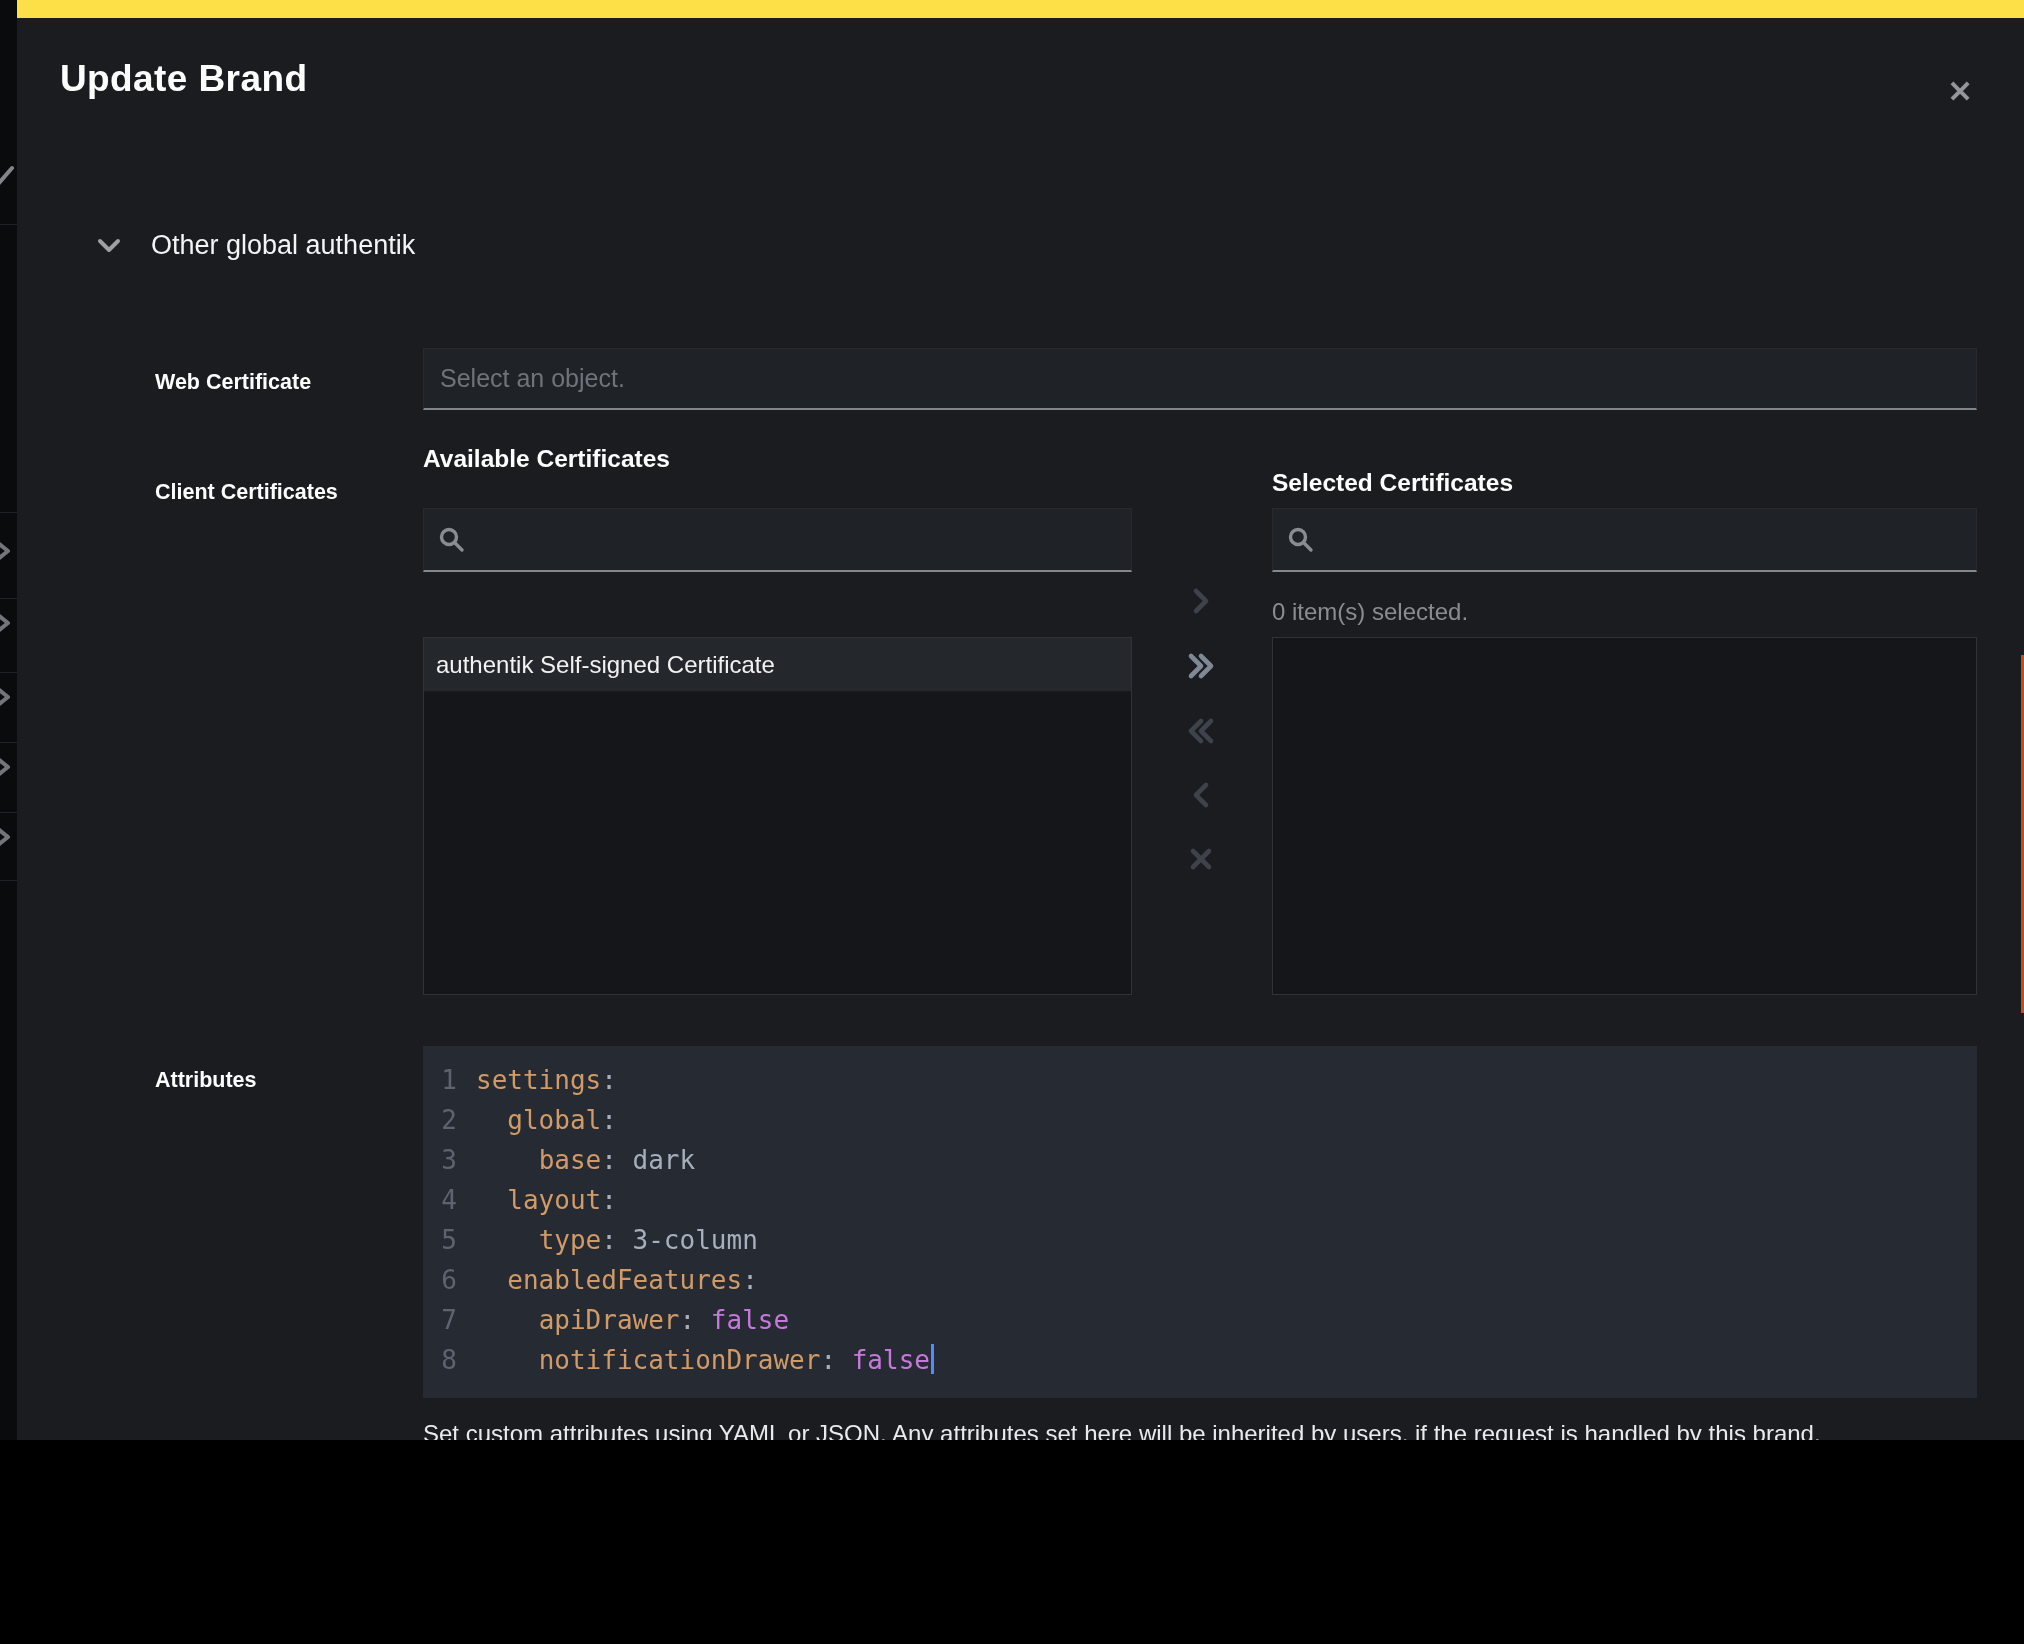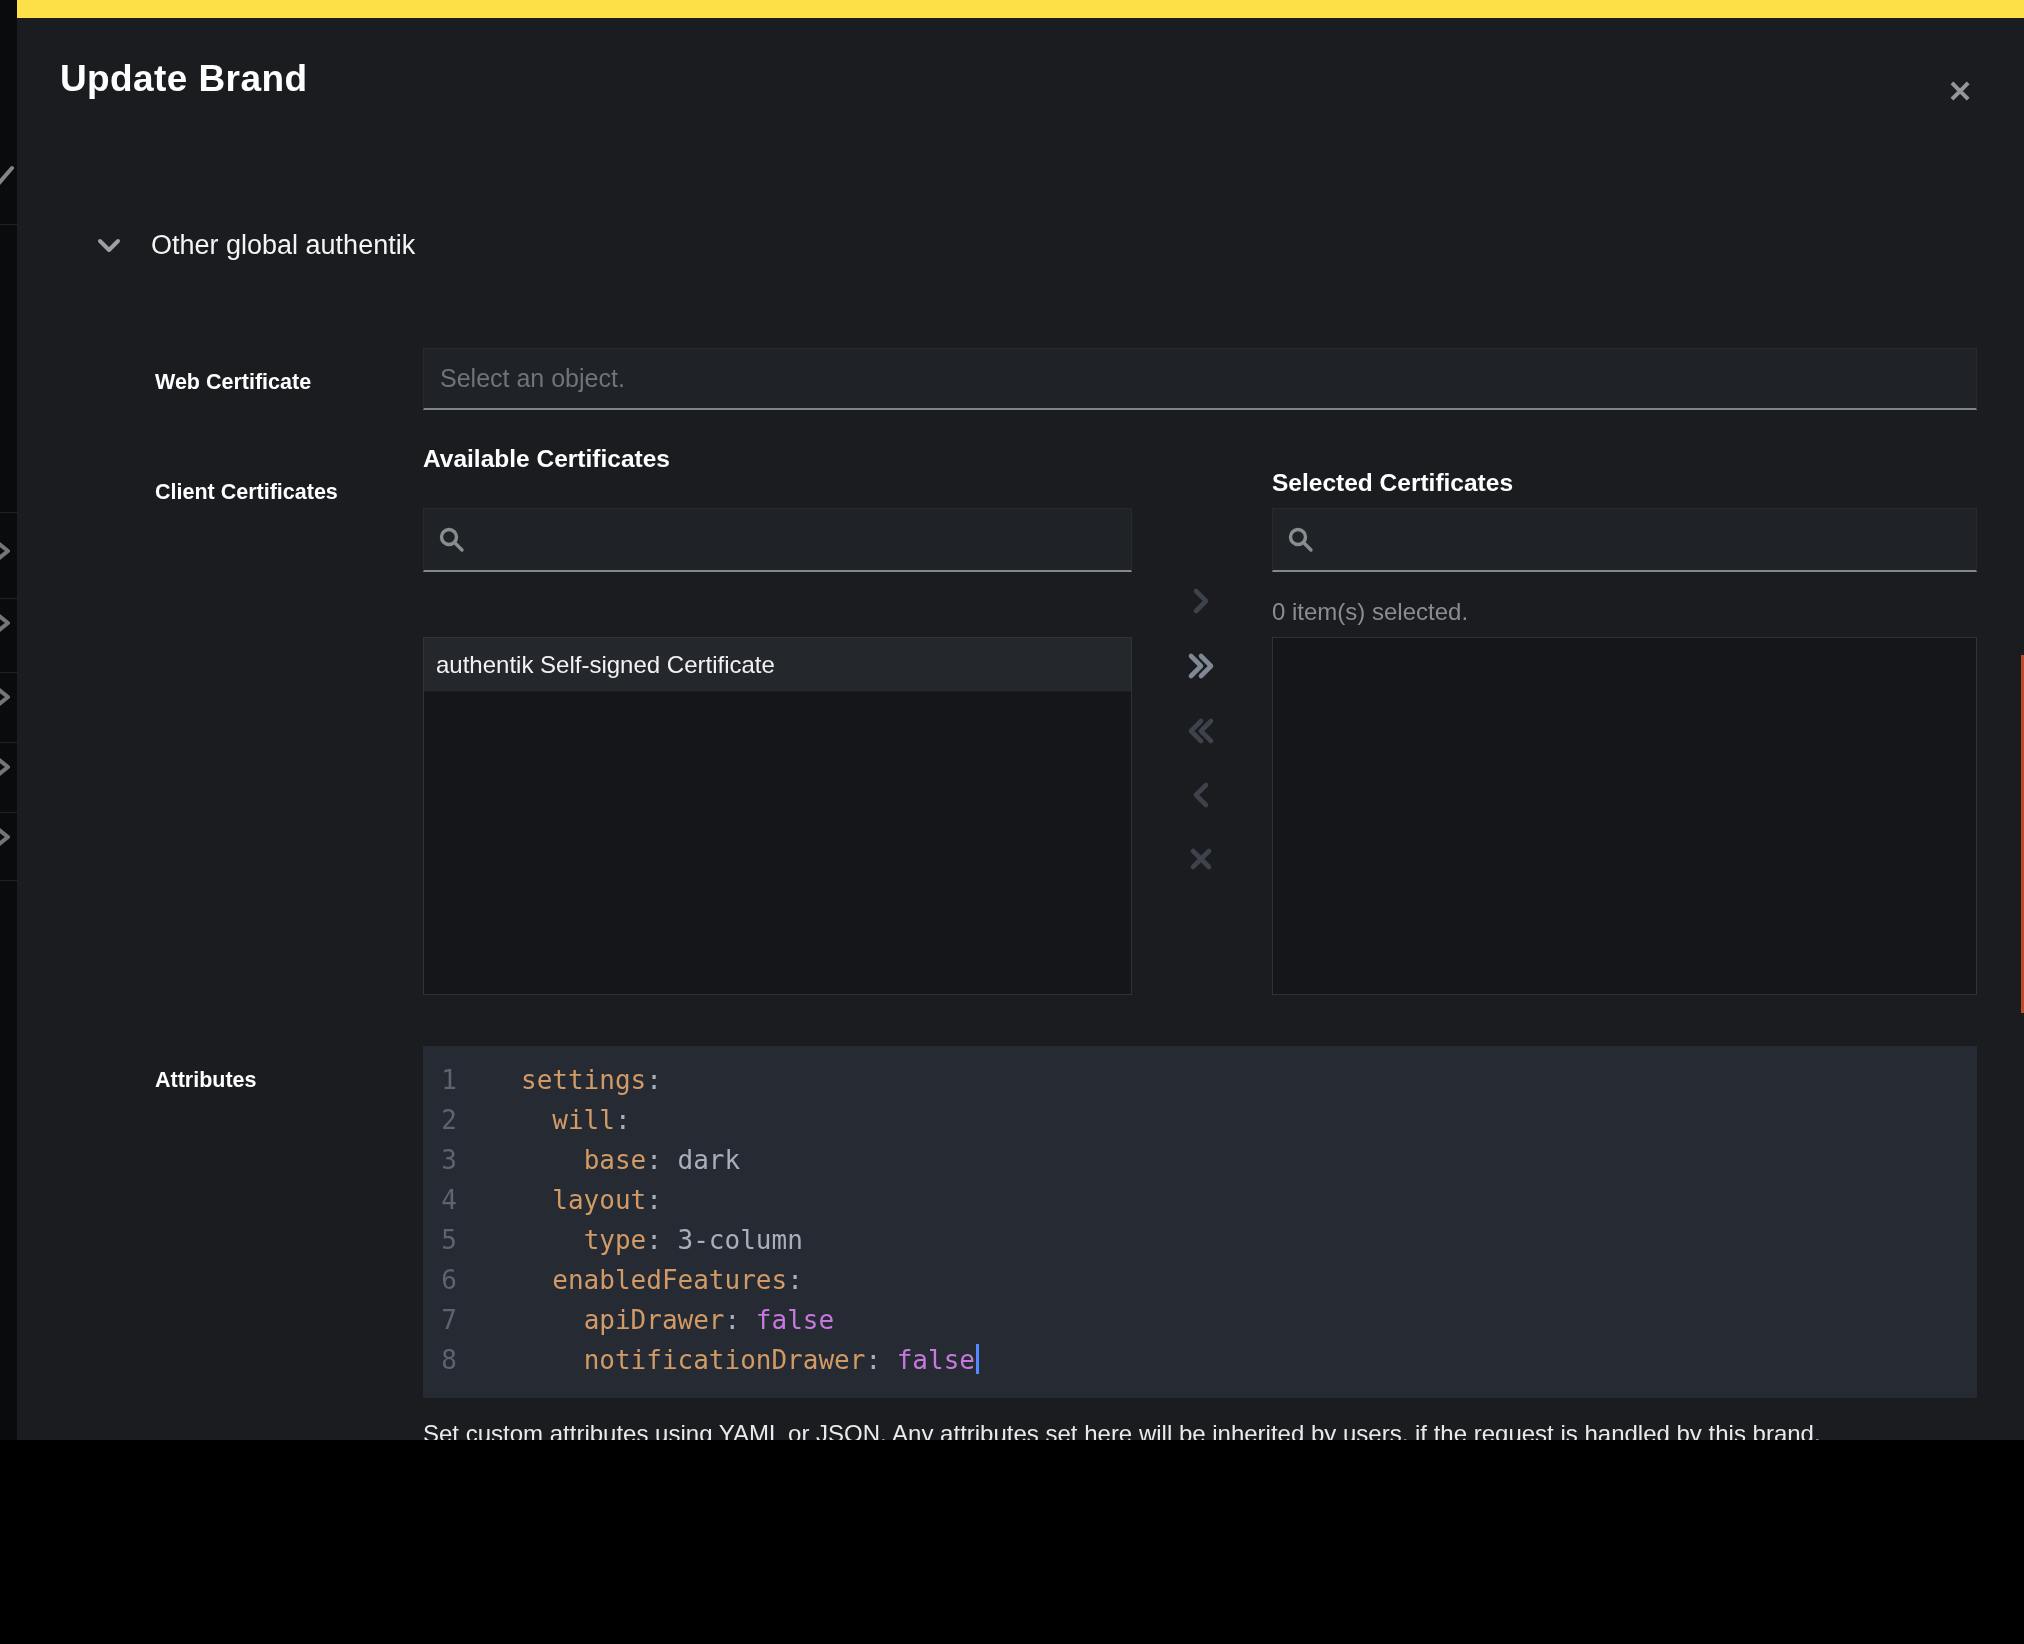--- a/index.html
+++ b/index.html
@@ -42,21 +42,21 @@
   .listbox { position:absolute; top:619px; height:358px; background:#141619; border:1px solid #2f3237; overflow:hidden; }
   .list-avail { left:406px; width:709px; } .list-sel { left:1255px; width:705px; }
   .cert-row { height:54px; background:#24272c; border-bottom:1px solid #191b1e; color:#f2f2f2;
     font-size:24px; display:flex; align-items:center; padding:0 12px; cursor:pointer; }
   .transfer-btn { position:absolute; left:1166px; width:36px; height:36px; background:none; border:none; cursor:pointer; padding:0; }
   
   .code-editor { position:absolute; left:406px; top:1028px; width:1554px; height:352px;
     background:#262b33; padding:14px 0 0 16px; cursor:text; overflow:hidden; }
   .code-line { display:flex; line-height:40px; font-family:"DejaVu Sans Mono", monospace; font-size:26px; white-space:pre; }
   .gutter { width:18px; text-align:right; color:#5d6470; margin-right:19px; flex:none; }
-  .tok-key { color:#d19a66;margin-left:45px; }
+  .tok-key { color:#d19a66; }
   .tok-punct, .tok-plain, .tok-value { color:#a7afbc; }
   .tok-bool { color:#c678dd; }
   .caret-cursor { display:inline-block; width:3px; height:30px; background:#528bff; vertical-align:-5px; margin-left:1px; }
   .help-text { position:absolute; left:406px; top:1402px; width:1560px; color:#eaeaea; font-size:24px; }
   
   .btn { position:absolute; top:1518px; height:63px; font-size:27px; border-radius:3px; cursor:pointer; font-family:"Liberation Sans",sans-serif;margin-left:24px; }
   .btn-update { left:41px; width:200px; background:#0066cc; color:#ffffff; border:none; }
   .btn-cancel { left:249px; width:193px; background:transparent; color:#2b77d9; border:4px solid #a3a3a3; }
   
   .accent-edge { position:absolute; right:0; top:637px; width:3px; height:358px; background:#bf4d28; }
@@ -155,21 +155,21 @@
         <button class="transfer-btn" style="top: 824px;"><span><svg width="36" height="34" viewBox="0 0 36 34">
               <path d="M10 9 L26 25" stroke="#3d424b" stroke-width="4.6" fill="none" stroke-linecap="round" stroke-linejoin="round"></path>
               <path d="M26 9 L10 25" stroke="#3d424b" stroke-width="4.6" fill="none" stroke-linecap="round" stroke-linejoin="round"></path>
             </svg></span></button>
       </div>
 
     <div class="form-label lbl-attr">Attributes</div>
     <div class="code-editor">
       <div id="code-lines">
           <div class="code-line"><span class="gutter">1</span><span><span class="tok-key">settings</span><span class="tok-punct">:</span></span></div>
-          <div class="code-line"><span class="gutter">2</span><span><span class="tok-plain">  </span><span class="tok-key">will</span><span class="tok-punct">:</span></span></div>
+          <div class="code-line"><span class="gutter">2</span><span><span class="tok-plain">  </span><span class="tok-key">global</span><span class="tok-punct">:</span></span></div>
           <div class="code-line"><span class="gutter">3</span><span><span class="tok-plain">    </span><span class="tok-key">base</span><span class="tok-punct">:</span><span class="tok-plain"> </span><span class="tok-value">dark</span></span></div>
           <div class="code-line"><span class="gutter">4</span><span><span class="tok-plain">  </span><span class="tok-key">layout</span><span class="tok-punct">:</span></span></div>
           <div class="code-line"><span class="gutter">5</span><span><span class="tok-plain">    </span><span class="tok-key">type</span><span class="tok-punct">:</span><span class="tok-plain"> </span><span class="tok-value">3-column</span></span></div>
           <div class="code-line"><span class="gutter">6</span><span><span class="tok-plain">  </span><span class="tok-key">enabledFeatures</span><span class="tok-punct">:</span></span></div>
           <div class="code-line"><span class="gutter">7</span><span><span class="tok-plain">    </span><span class="tok-key">apiDrawer</span><span class="tok-punct">:</span><span class="tok-plain"> </span><span class="tok-bool">false</span></span></div>
           <div class="code-line"><span class="gutter">8</span><span><span class="tok-plain">    </span><span class="tok-key">notificationDrawer</span><span class="tok-punct">:</span><span class="tok-plain"> </span><span class="tok-bool">false</span><span class="caret-cursor"></span></span></div>
         </div>
     </div>
     <div class="help-text">Set custom attributes using YAML or JSON. Any attributes set here will be inherited by users, if the request is handled by this brand.</div>
 

